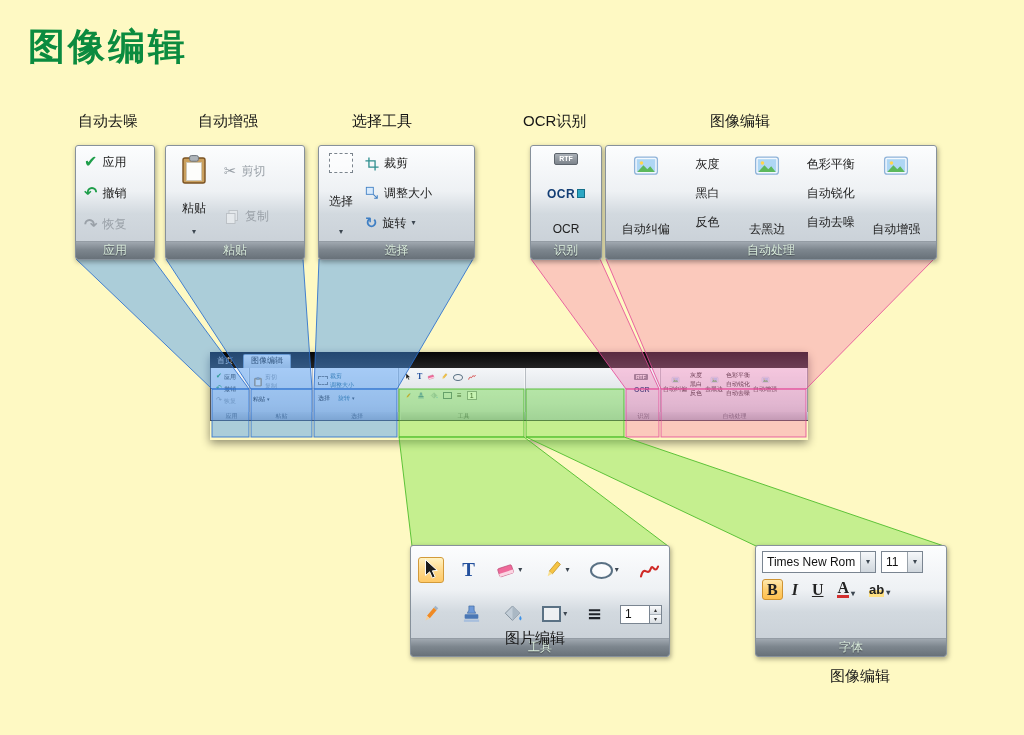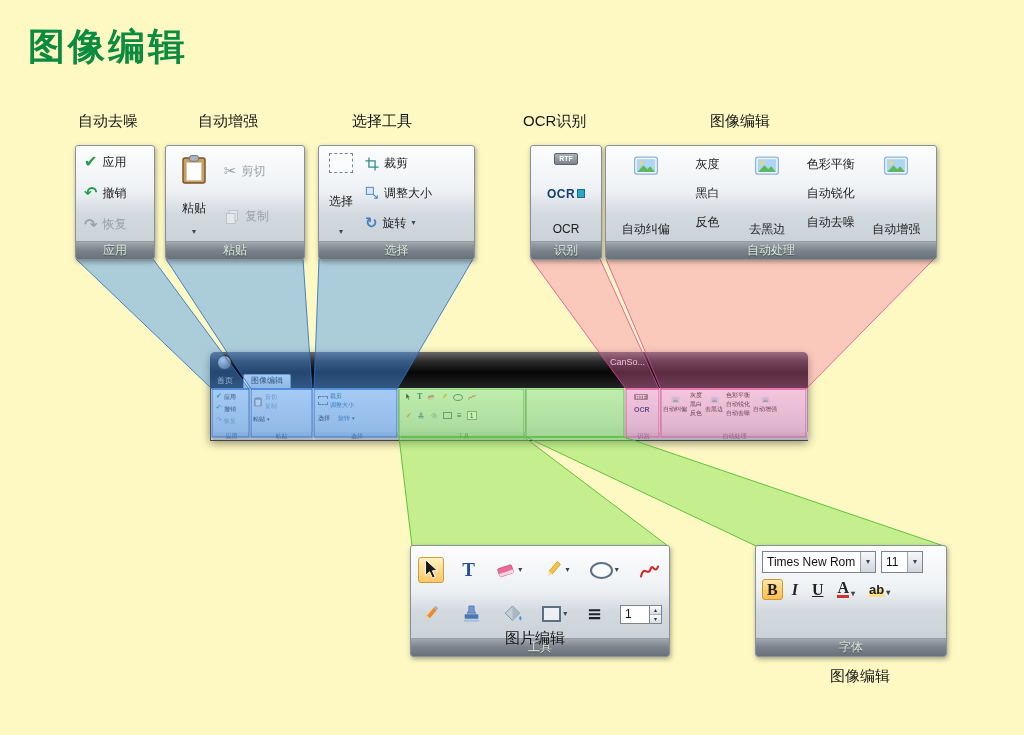--- a/index.html
+++ b/index.html
@@ -185,24 +185,20 @@
 
   <div class="page-title">图像编辑</div>
 
   <div class="lbl" style="left:78px;top:112px">自动去噪</div>
   <div class="lbl" style="left:198px;top:112px">自动增强</div>
   <div class="lbl" style="left:352px;top:112px">选择工具</div>
   <div class="lbl" style="left:523px;top:112px">OCR识别</div>
   <div class="lbl" style="left:710px;top:112px">图像编辑</div>
 
   <div class="mini">
-    <div class="mini-title">
-      <span class="mini-logo"></span>
-      <span class="mini-title-text">CanSo...</span>
-    </div>
     <div class="mini-tabs">
       <span class="mini-tab">首页</span>
       <span class="mini-tab active">图像编辑</span>
     </div>
     <div class="mini-body">
 
       <div class="mgrp" style="left:2px;width:37px">
         <div class="mrow" style="top:4px">
             <span class="uni" style="color:#1e9e4a;font-size:7px">✔</span>
             <span class="mtxt6">应用</span>

